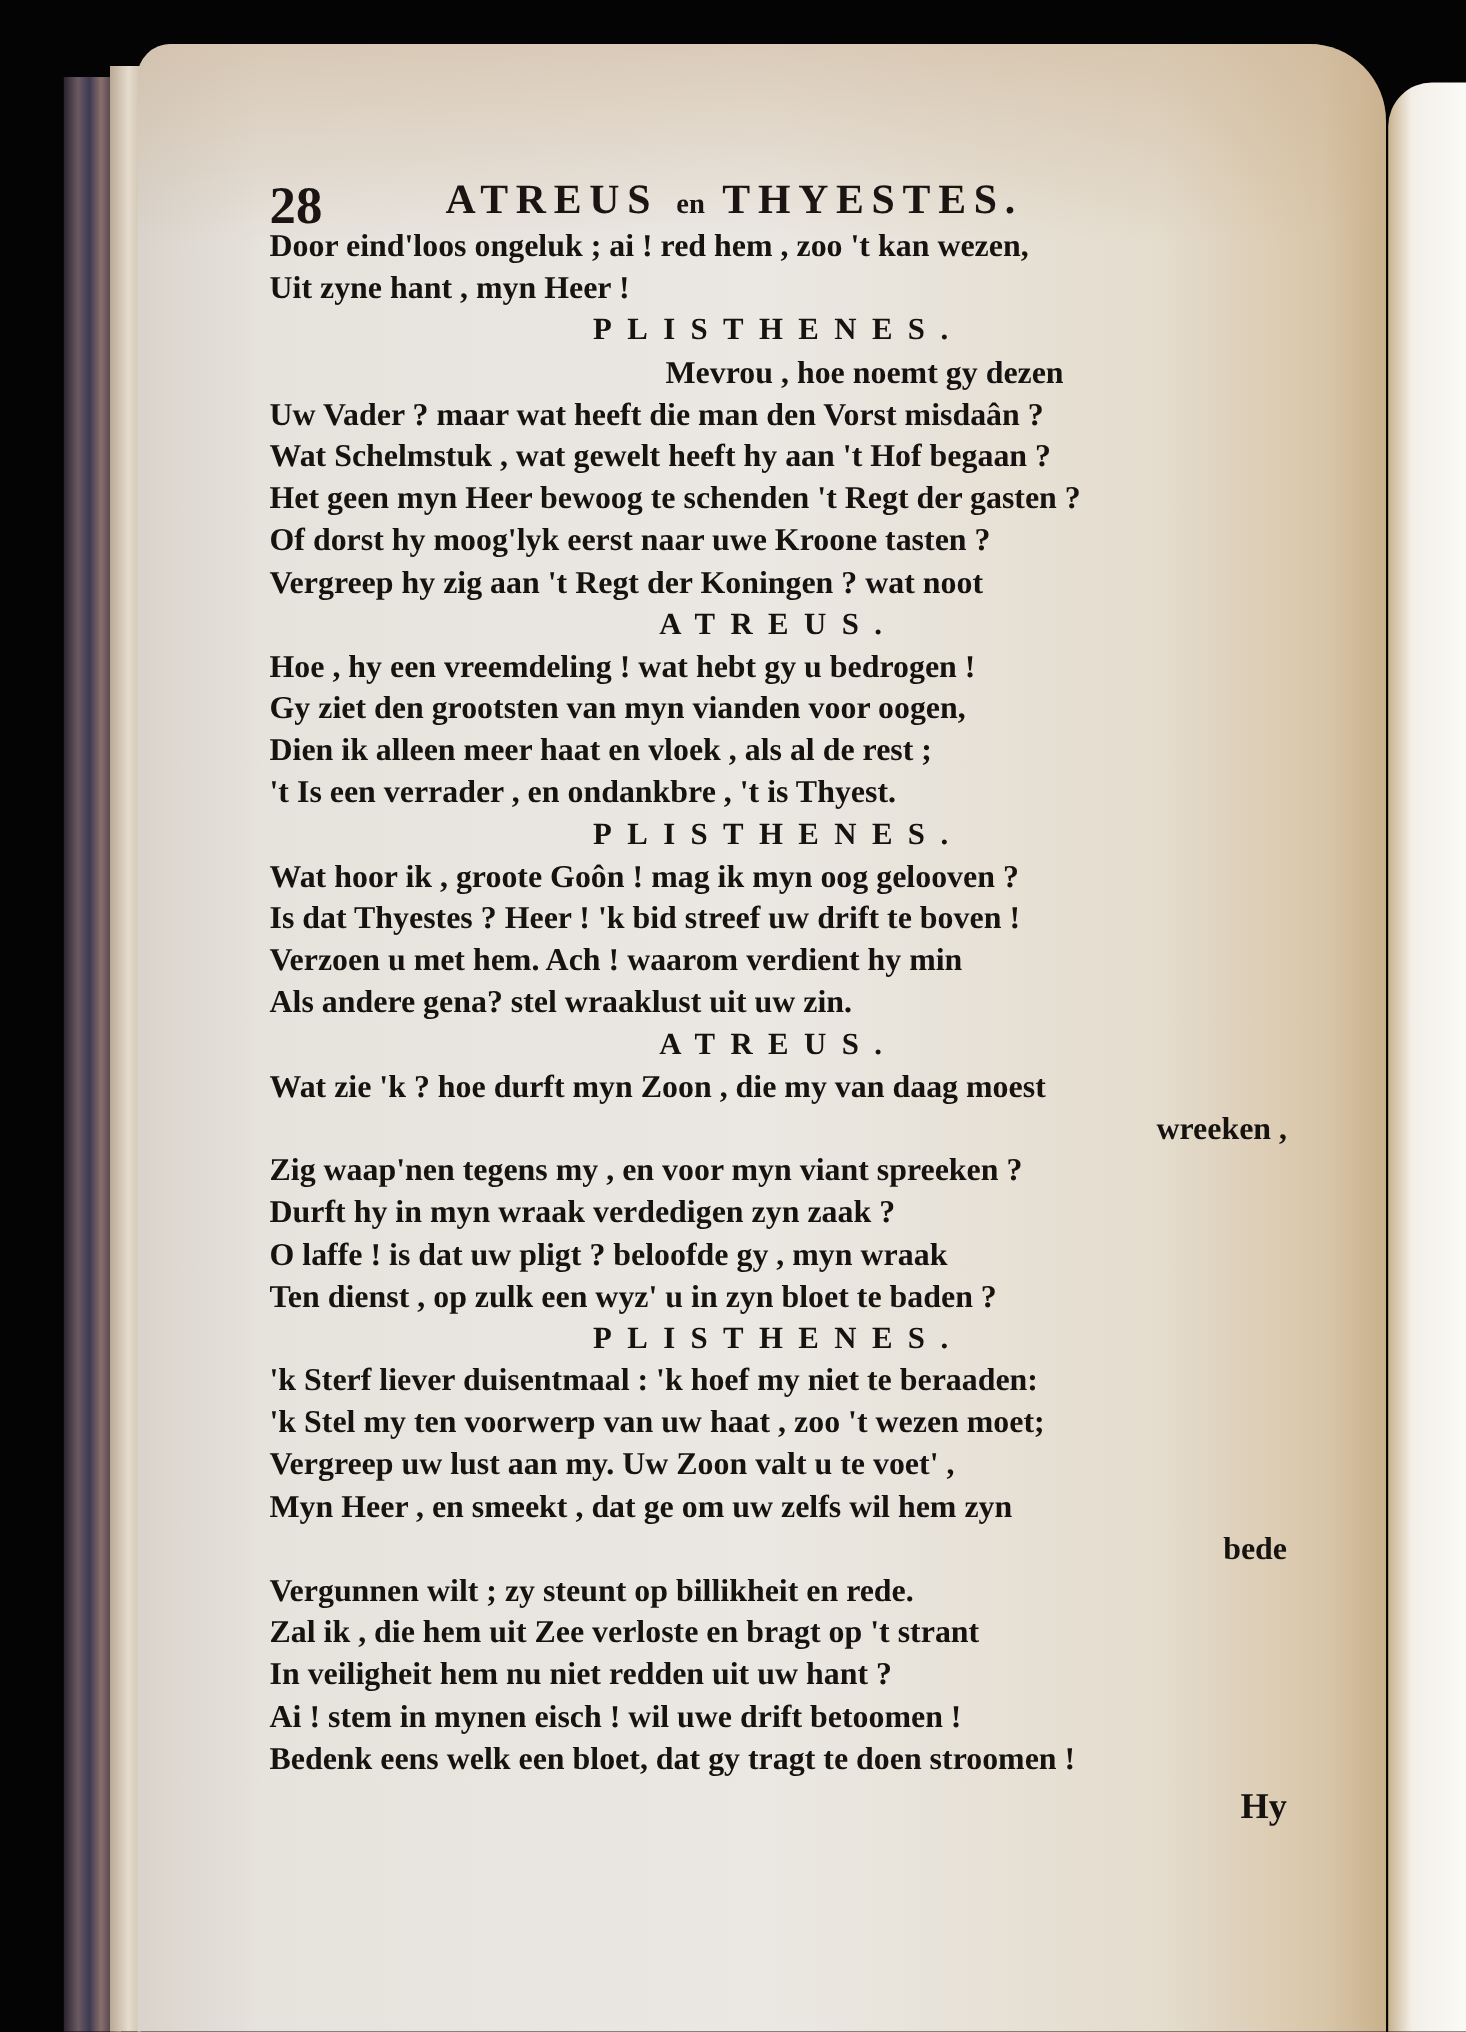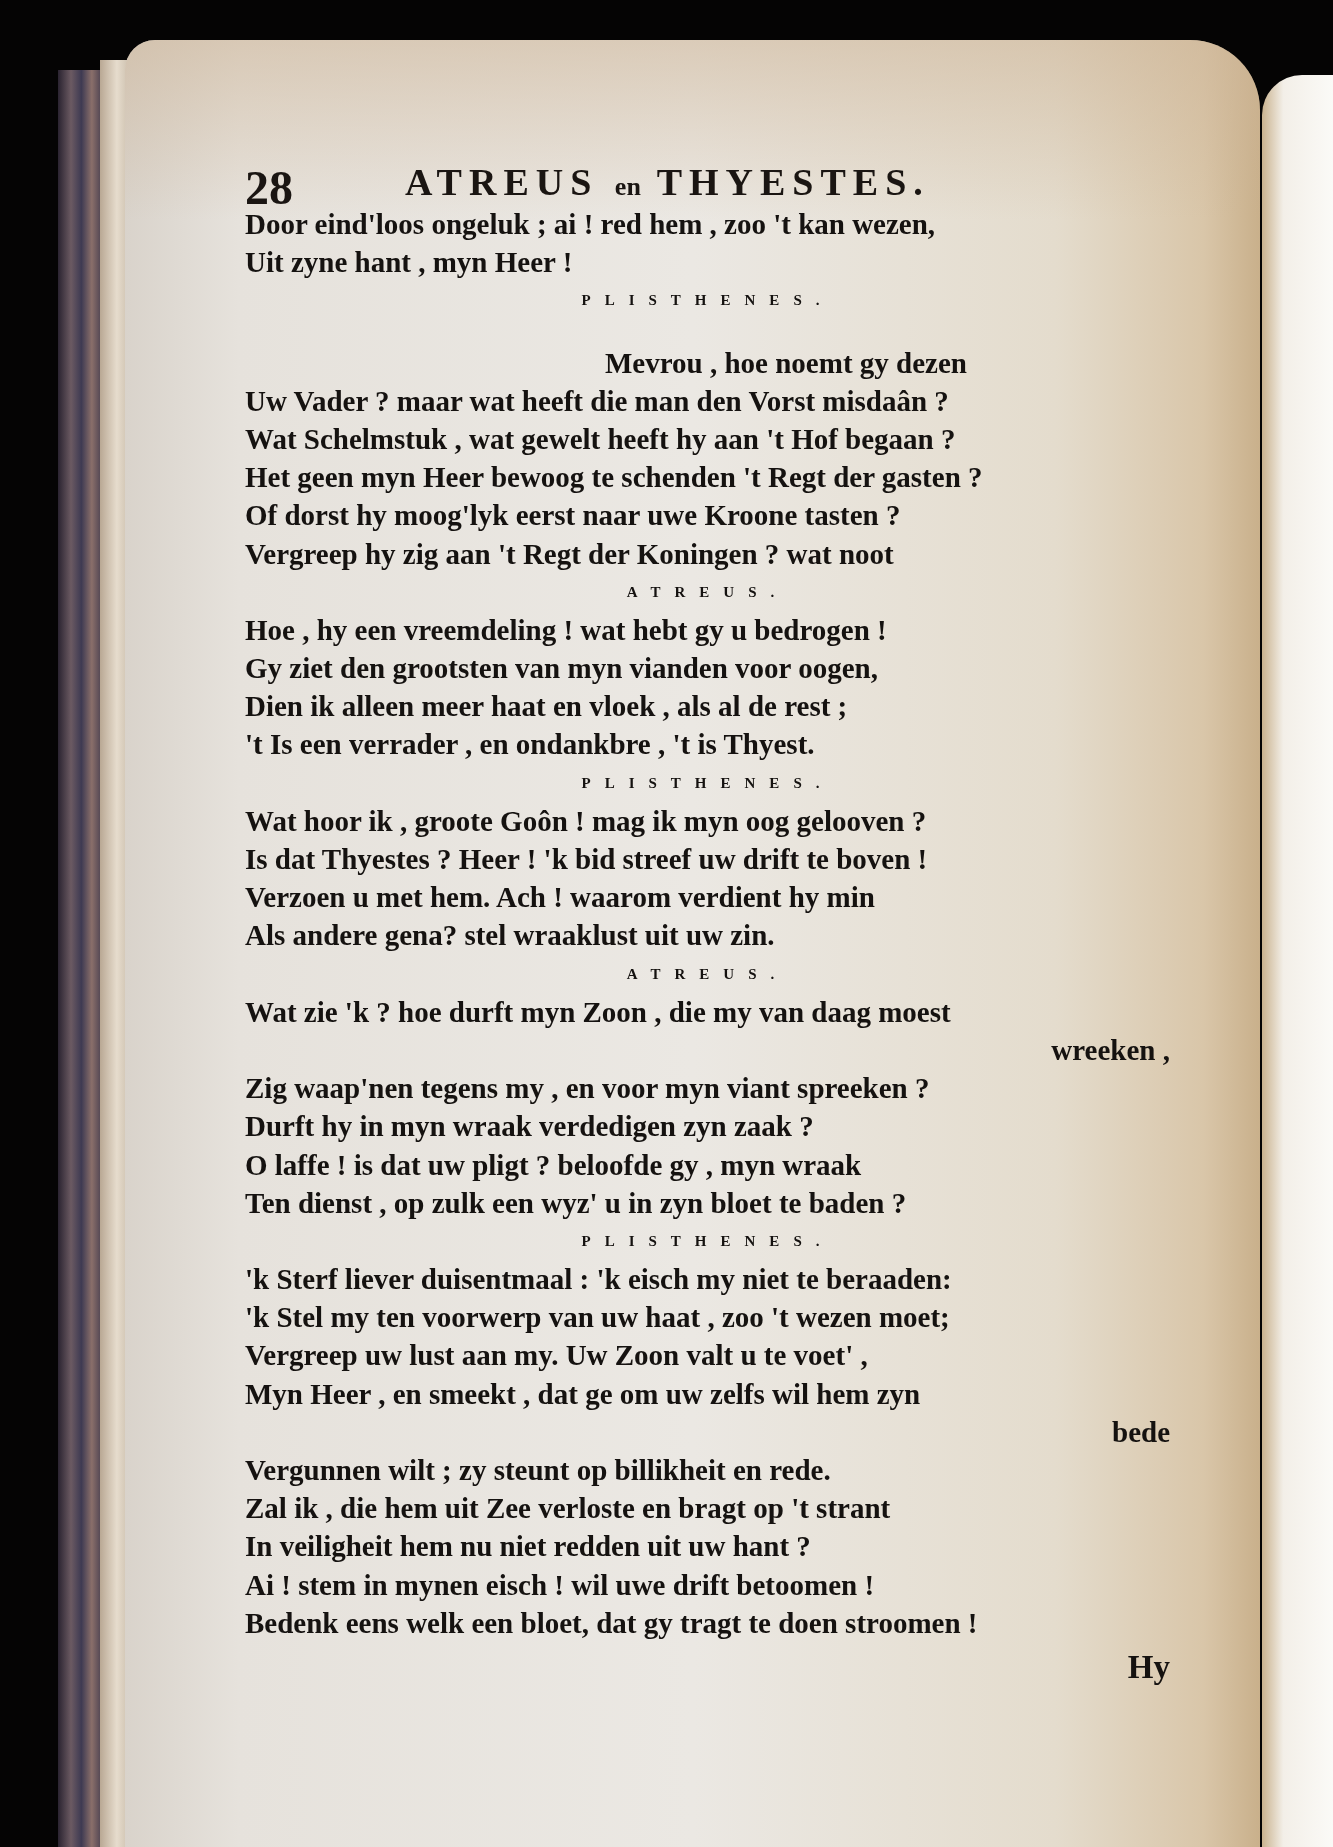--- a/index.html
+++ b/index.html
@@ -16,22 +16,22 @@
         background:linear-gradient(180deg,rgba(205,180,150,.55),rgba(230,225,215,0));border-radius:30px 70px 0 0;}
   .next-page{position:absolute;left:1262px;top:75px;width:71px;height:1772px;
         background:linear-gradient(90deg,#c9b28e,#f3efe8 30%,#fbfaf7);border-radius:40px 0 0 0;}
   .header{position:absolute;top:160px;left:245px;width:925px;height:46px;color:#1a1512;}
   .page-num{position:absolute;left:0;top:0;font-size:48px;font-weight:bold;}
   .running-title{position:absolute;left:160px;top:0;font-size:38px;letter-spacing:7px;font-weight:bold;white-space:nowrap;}
   .running-title .small{font-size:26px;letter-spacing:0;font-weight:bold;}
   .body{position:absolute;top:205px;left:245px;width:925px;color:#151210;}
   .line{font-size:29px;line-height:38.2px;height:38.2px;white-space:nowrap;font-weight:bold;}
   .line.right{text-align:right;}
-  .line.indent{padding-left:360px;margin-top:24px;}
-  .speaker{font-size:15px;letter-spacing:14px;text-align:center;line-height:38.2px;height:38.2px;font-weight:bold;}
+  .line.indent{padding-left:360px;}
+  .speaker{font-size:28px;letter-spacing:14px;text-align:center;line-height:38.2px;height:38.2px;font-weight:bold;}
   .catch{font-size:33px;text-align:right;font-weight:bold;line-height:38.2px;height:38.2px;margin-top:6px;}
 </style>
 </head>
 <body>
 
 <div class="spine"></div>
 <div class="spine-edge"></div>
 <div class="page"></div>
 <div class="page-shade"></div>
 <div class="next-page"></div>
@@ -62,21 +62,21 @@
     <div class="line">Verzoen u met hem. Ach ! waarom verdient hy min</div>
     <div class="line">Als andere gena? stel wraaklust uit uw zin.</div>
     <div class="speaker">ATREUS.</div>
     <div class="line">Wat zie 'k ? hoe durft myn Zoon , die my van daag moest</div>
     <div class="line right">wreeken ,</div>
     <div class="line">Zig waap'nen tegens my , en voor myn viant spreeken ?</div>
     <div class="line">Durft hy in myn wraak verdedigen zyn zaak ?</div>
     <div class="line">O laffe ! is dat uw pligt ? beloofde gy , myn wraak</div>
     <div class="line">Ten dienst , op zulk een wyz' u in zyn bloet te baden ?</div>
     <div class="speaker">PLISTHENES.</div>
-    <div class="line">'k Sterf liever duisentmaal : 'k eisch my niet te beraaden:</div>
+    <div class="line">'k Sterf liever duisentmaal : 'k hoef my niet te beraaden:</div>
     <div class="line">'k Stel my ten voorwerp van uw haat , zoo 't wezen moet;</div>
     <div class="line">Vergreep uw lust aan my. Uw Zoon valt u te voet' ,</div>
     <div class="line">Myn Heer , en smeekt , dat ge om uw zelfs wil hem zyn</div>
     <div class="line right">bede</div>
     <div class="line">Vergunnen wilt ; zy steunt op billikheit en rede.</div>
     <div class="line">Zal ik , die hem uit Zee verloste en bragt op 't strant</div>
     <div class="line">In veiligheit hem nu niet redden uit uw hant ?</div>
     <div class="line">Ai ! stem in mynen eisch ! wil uwe drift betoomen !</div>
     <div class="line">Bedenk eens welk een bloet, dat gy tragt te doen stroomen !</div>
     <div class="catch">Hy</div>

